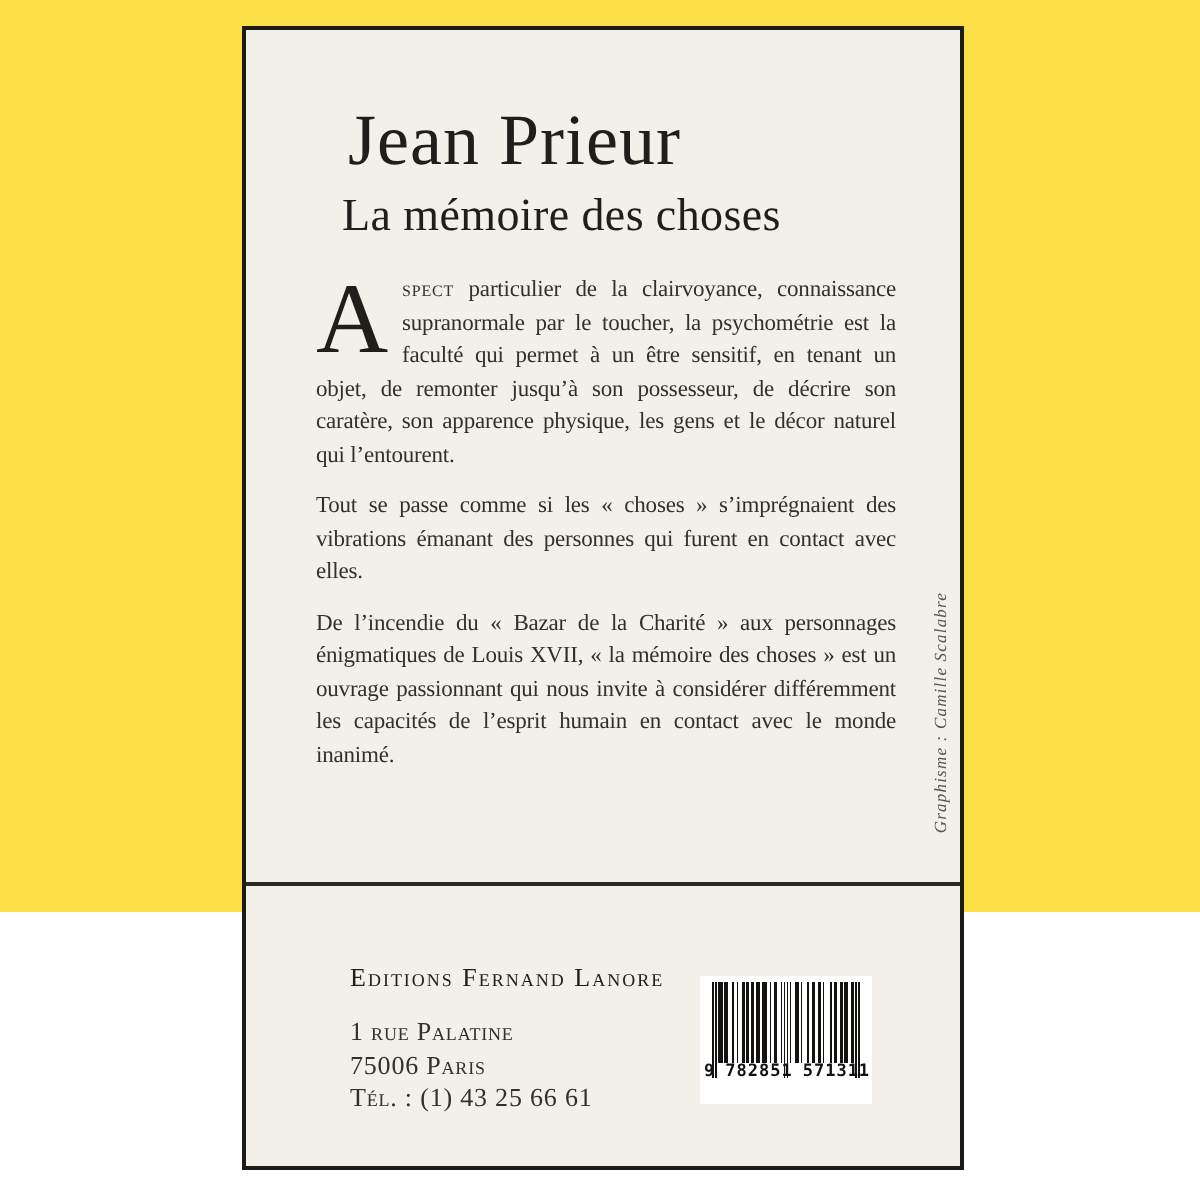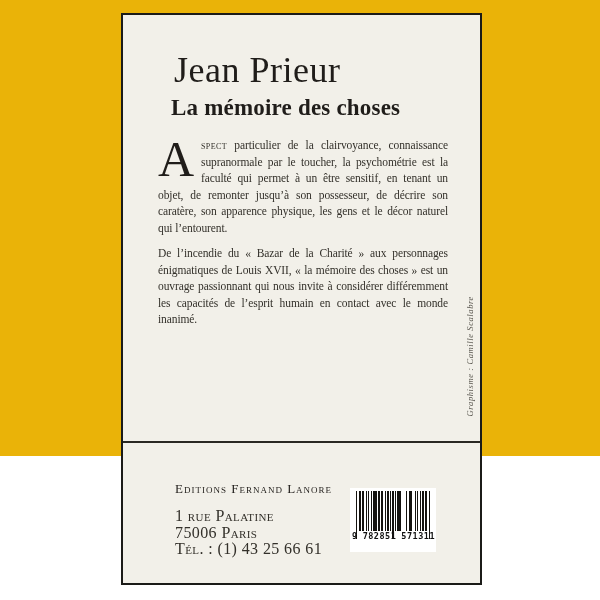--- a/index.html
+++ b/index.html
@@ -8,32 +8,32 @@
     --text-color:#33302a;
     --title-color:#201d1a;
     --credit-color:#57544d;
     --divider-color:#2a2823;
     --barcode-bg:#ffffff;
     --bar-color:#14120f;
   }
   *{margin:0;padding:0;box-sizing:border-box;}
   html,body{width:600px;height:600px;background:#ffffff;overflow:hidden;
     font-family:"Liberation Serif", serif;}
-  .scene{position:relative;width:600px;height:456px;background:#eab308;}
+  .scene{position:relative;width:600px;height:456px;background:#fde047;}
 
   .cover{
     position:absolute;left:121px;top:13px;width:361px;height:572px;
     background:var(--cover-bg);
     border:2px solid var(--border-color);
   }
   .cover-content{position:relative;width:100%;height:100%;}
 
   .title-block{position:absolute;left:48px;top:36px;color:var(--title-color);}
   .author{font-size:36px;line-height:1.1;letter-spacing:0.5px;padding-left:3px;}
-  .book-title{font-size:23px;line-height:1.2;margin-top:3px;letter-spacing:0.2px;font-weight:bold;}
+  .book-title{font-size:23px;line-height:1.2;margin-top:3px;letter-spacing:0.2px;}
 
   .synopsis{
     position:absolute;left:35px;top:122px;width:290px;
     color:var(--text-color);
     font-size:11.5px;line-height:16.5px;letter-spacing:-0.1px;
     text-align:justify;
   }
   .synopsis p{margin:0 0 9px 0;}
   .dropcap{
     float:left;
@@ -47,21 +47,21 @@
     position:absolute;left:0;right:0;top:426px;
     border-top:2px solid var(--divider-color);
   }
 
   .publisher{position:absolute;left:52px;top:466px;color:var(--text-color);}
   .publisher-name{
     font-variant:small-caps;font-size:13px;letter-spacing:1px;
     margin-bottom:11px;color:var(--title-color);
   }
   .address-line{
-    font-variant:small-caps;font-size:16px;line-height:16.5px;letter-spacing:0.4px;
+    font-variant:small-caps;font-size:13px;line-height:16.5px;letter-spacing:0.4px;
   }
 
   .barcode-box{
     position:absolute;left:227px;top:473px;width:86px;height:64px;
     background:var(--barcode-bg);
   }
   .barcode-box svg{position:absolute;left:6px;top:3px;fill:var(--bar-color);}
   .bc-digits{
     position:absolute;left:2px;top:43px;width:82px;
     display:flex;gap:5px;
@@ -85,20 +85,21 @@
   <div class="cover">
     <div class="cover-content">
 
       <div class="title-block">
         <div class="author">Jean Prieur</div>
         <div class="book-title">La mémoire des choses</div>
       </div>
 
       <div class="synopsis">
         <p><span class="dropcap">A</span><span class="smallcaps">spect</span><span> particulier de la clairvoyance, connaissance supranormale par le toucher, la psychométrie est la faculté qui permet à un être sensitif, en tenant un objet, de remonter jusqu’à son possesseur, de décrire son caratère, son apparence physique, les gens et le décor naturel qui l’entourent.</span></p>
+        <p>Tout se passe comme si les « choses » s’imprégnaient des vibrations émanant des personnes qui furent en contact avec elles.</p>
         <p>De l’incendie du « Bazar de la Charité » aux personnages énigmatiques de Louis XVII, « la mémoire des choses » est un ouvrage passionnant qui nous invite à considérer différemment les capacités de l’esprit humain en contact avec le monde inanimé.</p>
       </div>
 
       <div class="credit">Graphisme : Camille Scalabre</div>
 
       <div class="divider"></div>
 
       <div class="publisher">
         <div class="publisher-name">Editions Fernand Lanore</div>
         <div class="address-line">1 rue Palatine</div>

